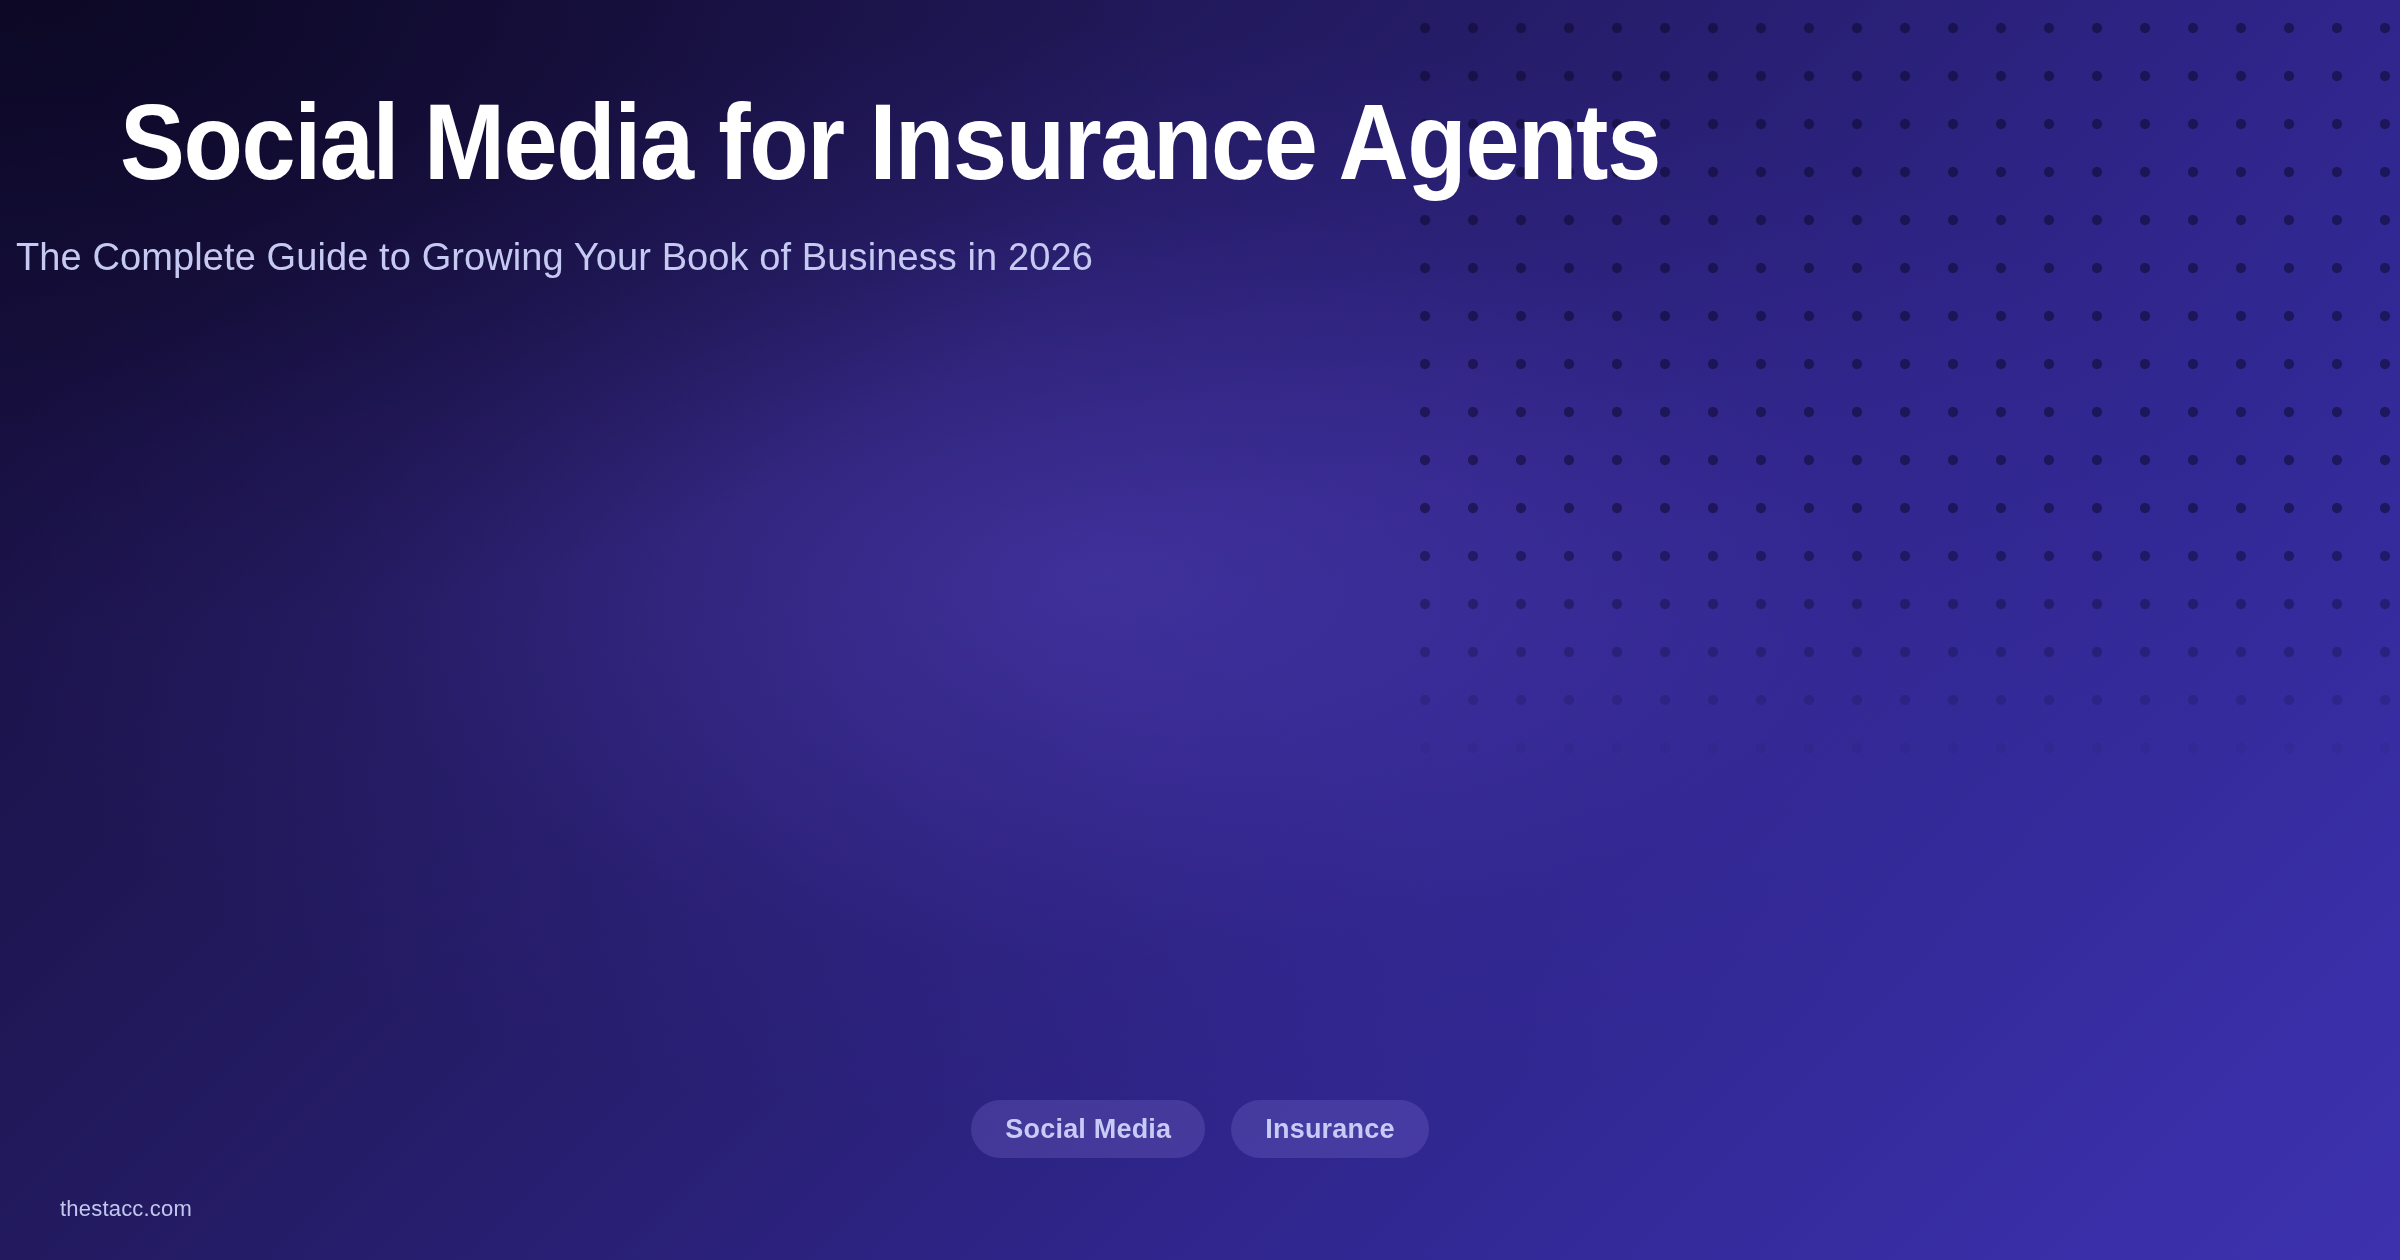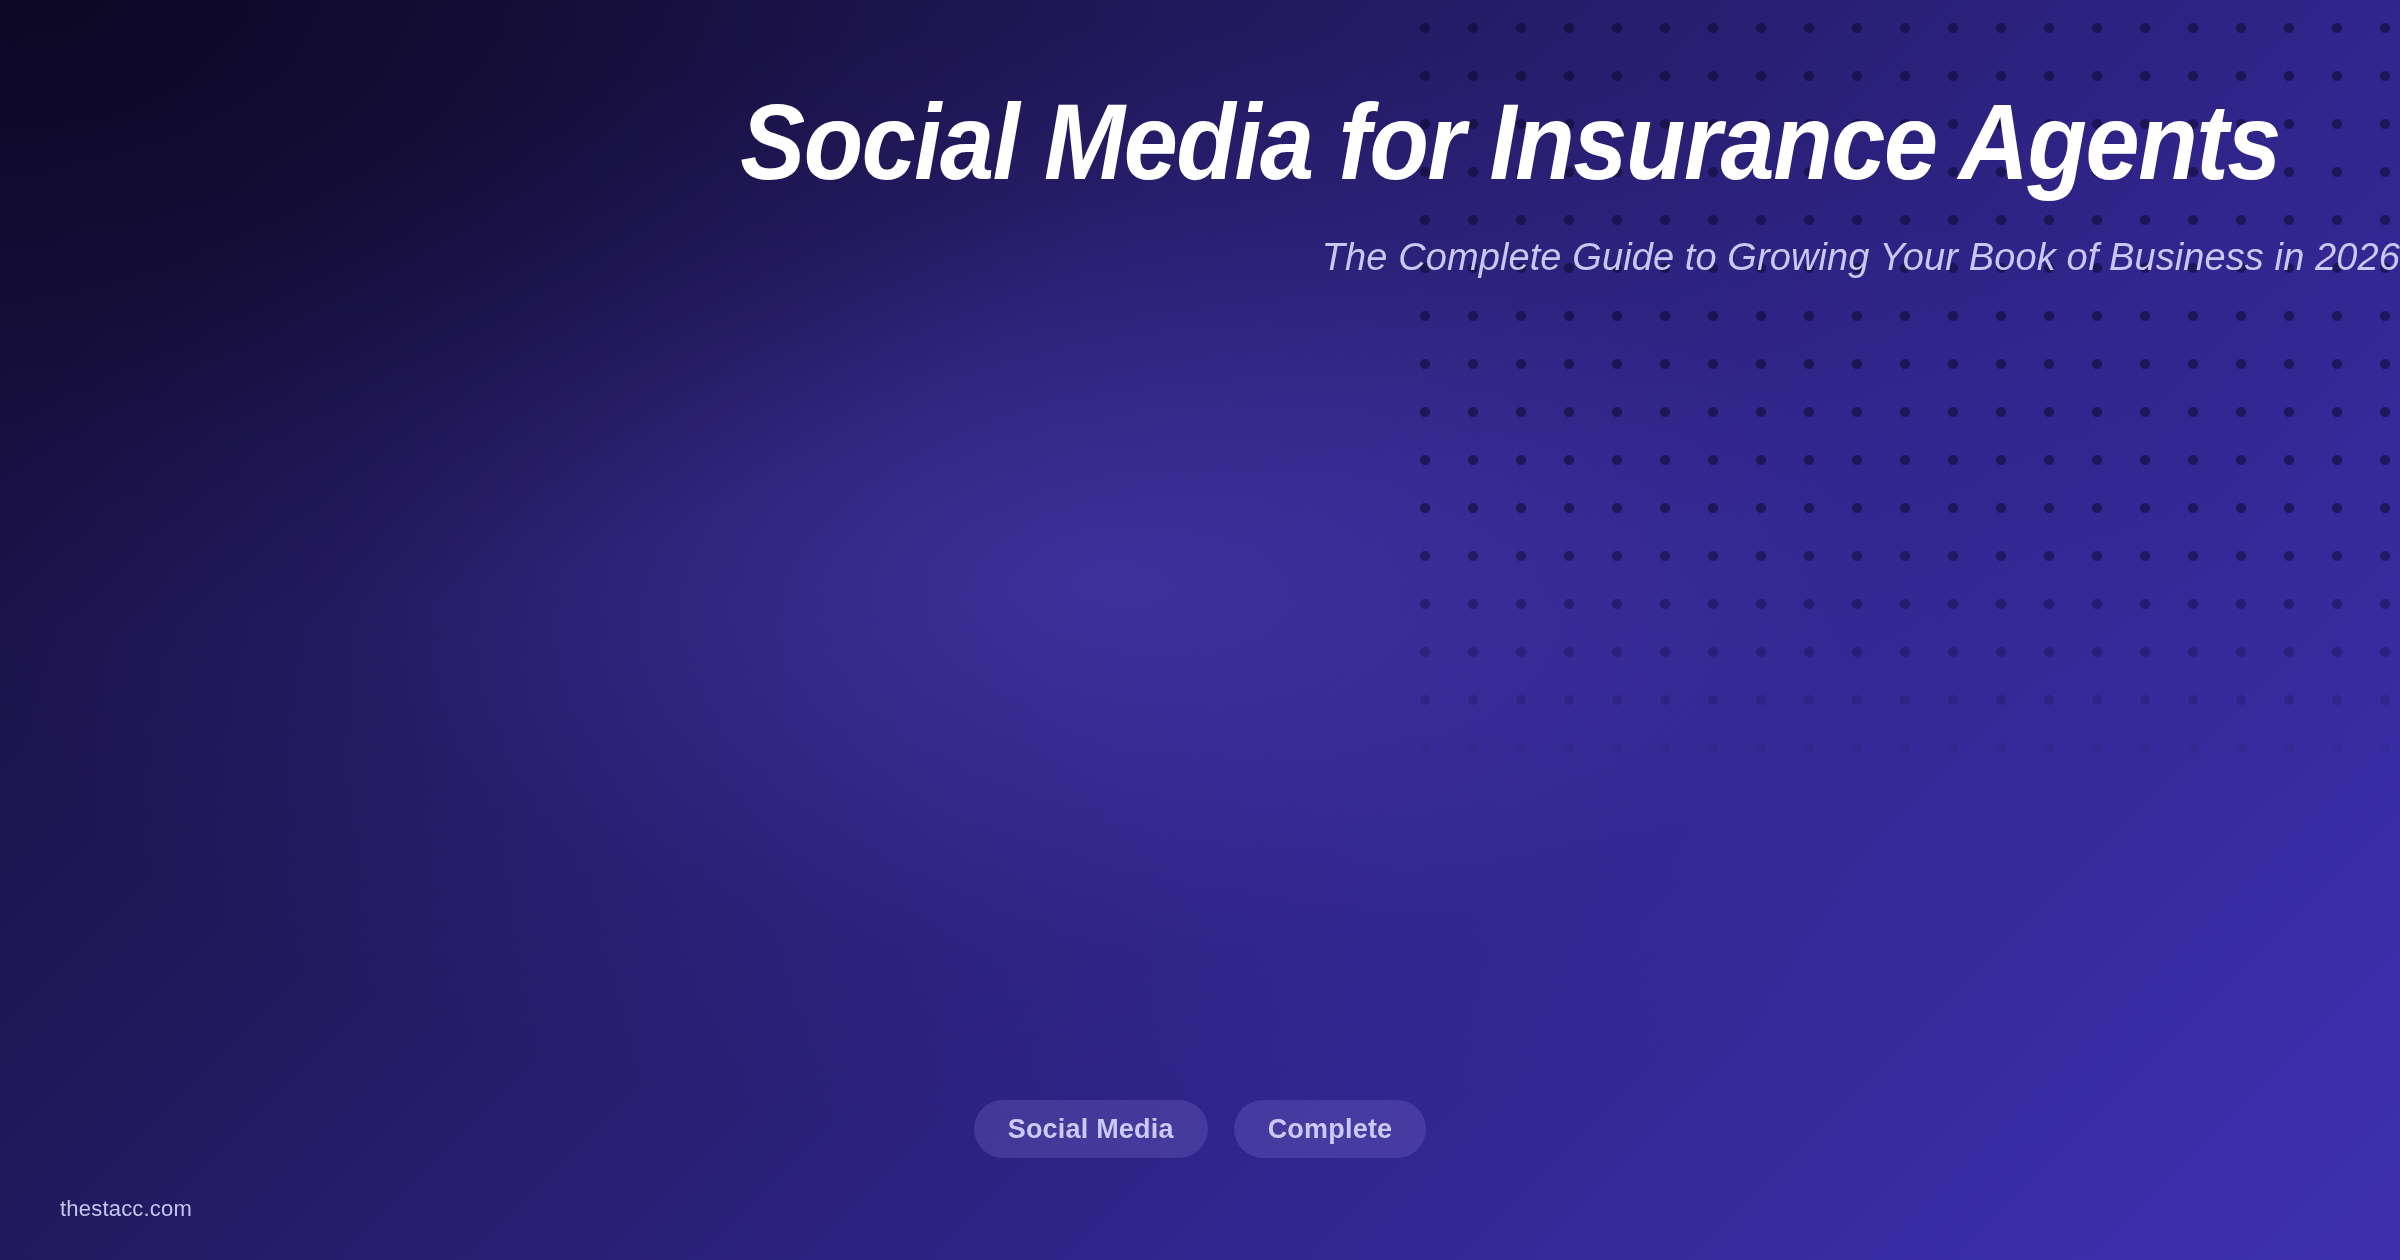--- a/index.html
+++ b/index.html
@@ -85,22 +85,21 @@
     position: relative;
     width: 100%;
     height: 100%;
   }
 
   .headline-block {
     position: absolute;
     left: 0;
     top: 86px;
     width: 100%;
-    text-align: right;
-    font-style: italic;
+    text-align: left;
   }
 
   .headline {
     margin: 0;
     color: #ffffff;
     font-family: "Liberation Sans Narrow", "Liberation Sans", sans-serif;
     font-size: 108px;
     font-weight: 700;
     line-height: 1.04;
     letter-spacing: -1.5px;
@@ -166,19 +165,19 @@
 
   <div class="content">
 
     <div class="headline-block">
       <h1 class="headline">Social Media for Insurance Agents</h1>
       <p class="subhead">The Complete Guide to Growing Your Book of Business in 2026</p>
     </div>
 
     <div class="tag-row">
       <span class="tag">Social Media</span>
-      <span class="tag">Complete</span>
+      <span class="tag">Insurance</span>
     </div>
 
     <div class="site-footer">thestacc.com</div>
 
   </div>
 </div>
 
 </body></html>

